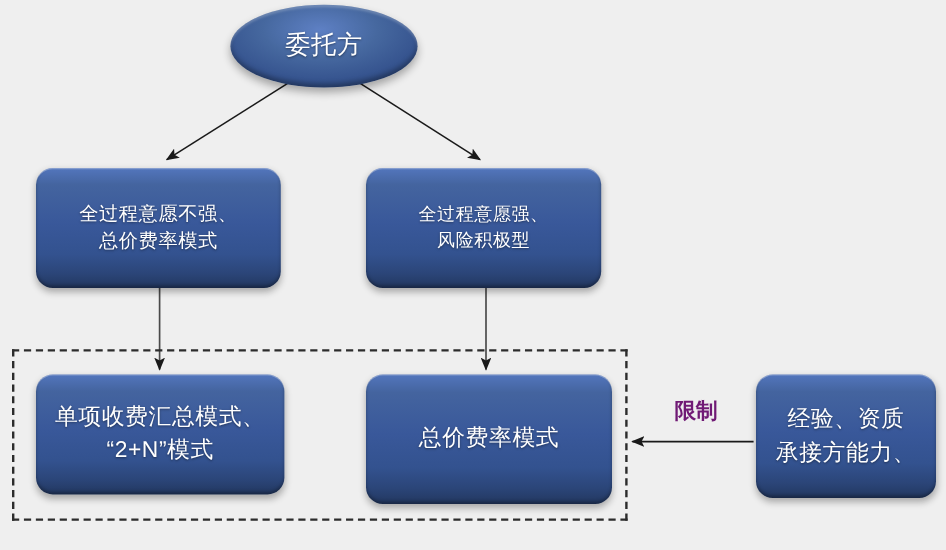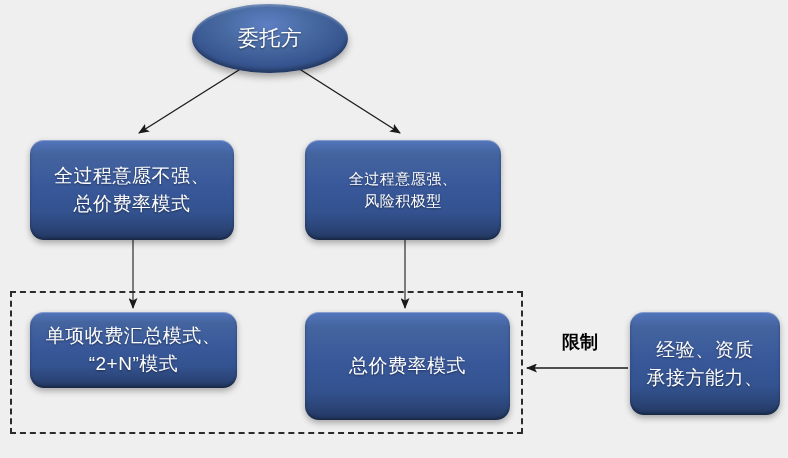--- a/index.html
+++ b/index.html
@@ -88,30 +88,30 @@
 
   
   #node-client {
     left: 192px; top: 4px;
     width: 156px; height: 69px;
     font-size: 21px;
   }
   #node-weak-will {
     left: 30px; top: 140px;
     width: 204px; height: 100px;
-    font-size: 19px;
+    font-size: 16px;
   }
   #node-strong-will {
     left: 305px; top: 140px;
     width: 196px; height: 100px;
     font-size: 15px;
   }
   #node-itemized-mode {
     left: 30px; top: 312px;
-    width: 207px; height: 76px;
+    width: 207px; height: 100px;
     font-size: 19px;
   }
   #node-lumpsum-mode {
     left: 305px; top: 312px;
     width: 205px; height: 108px;
     font-size: 19px;
     text-align: center;
   }
   #node-contractor-capability {
     left: 630px; top: 312px;
@@ -123,21 +123,21 @@
     display: block;
   }
   .node-lines span {
     display: block;
     white-space: nowrap;
   }
 
   
   .edge-label {
     position: absolute;
-    color: #000000;
+    color: #701a75;
     font-size: 18px;
     font-weight: bold;
     white-space: nowrap;
   }
   #label-restriction {
     left: 562px;
     top: 330px;
   }
 </style>
 </head>

